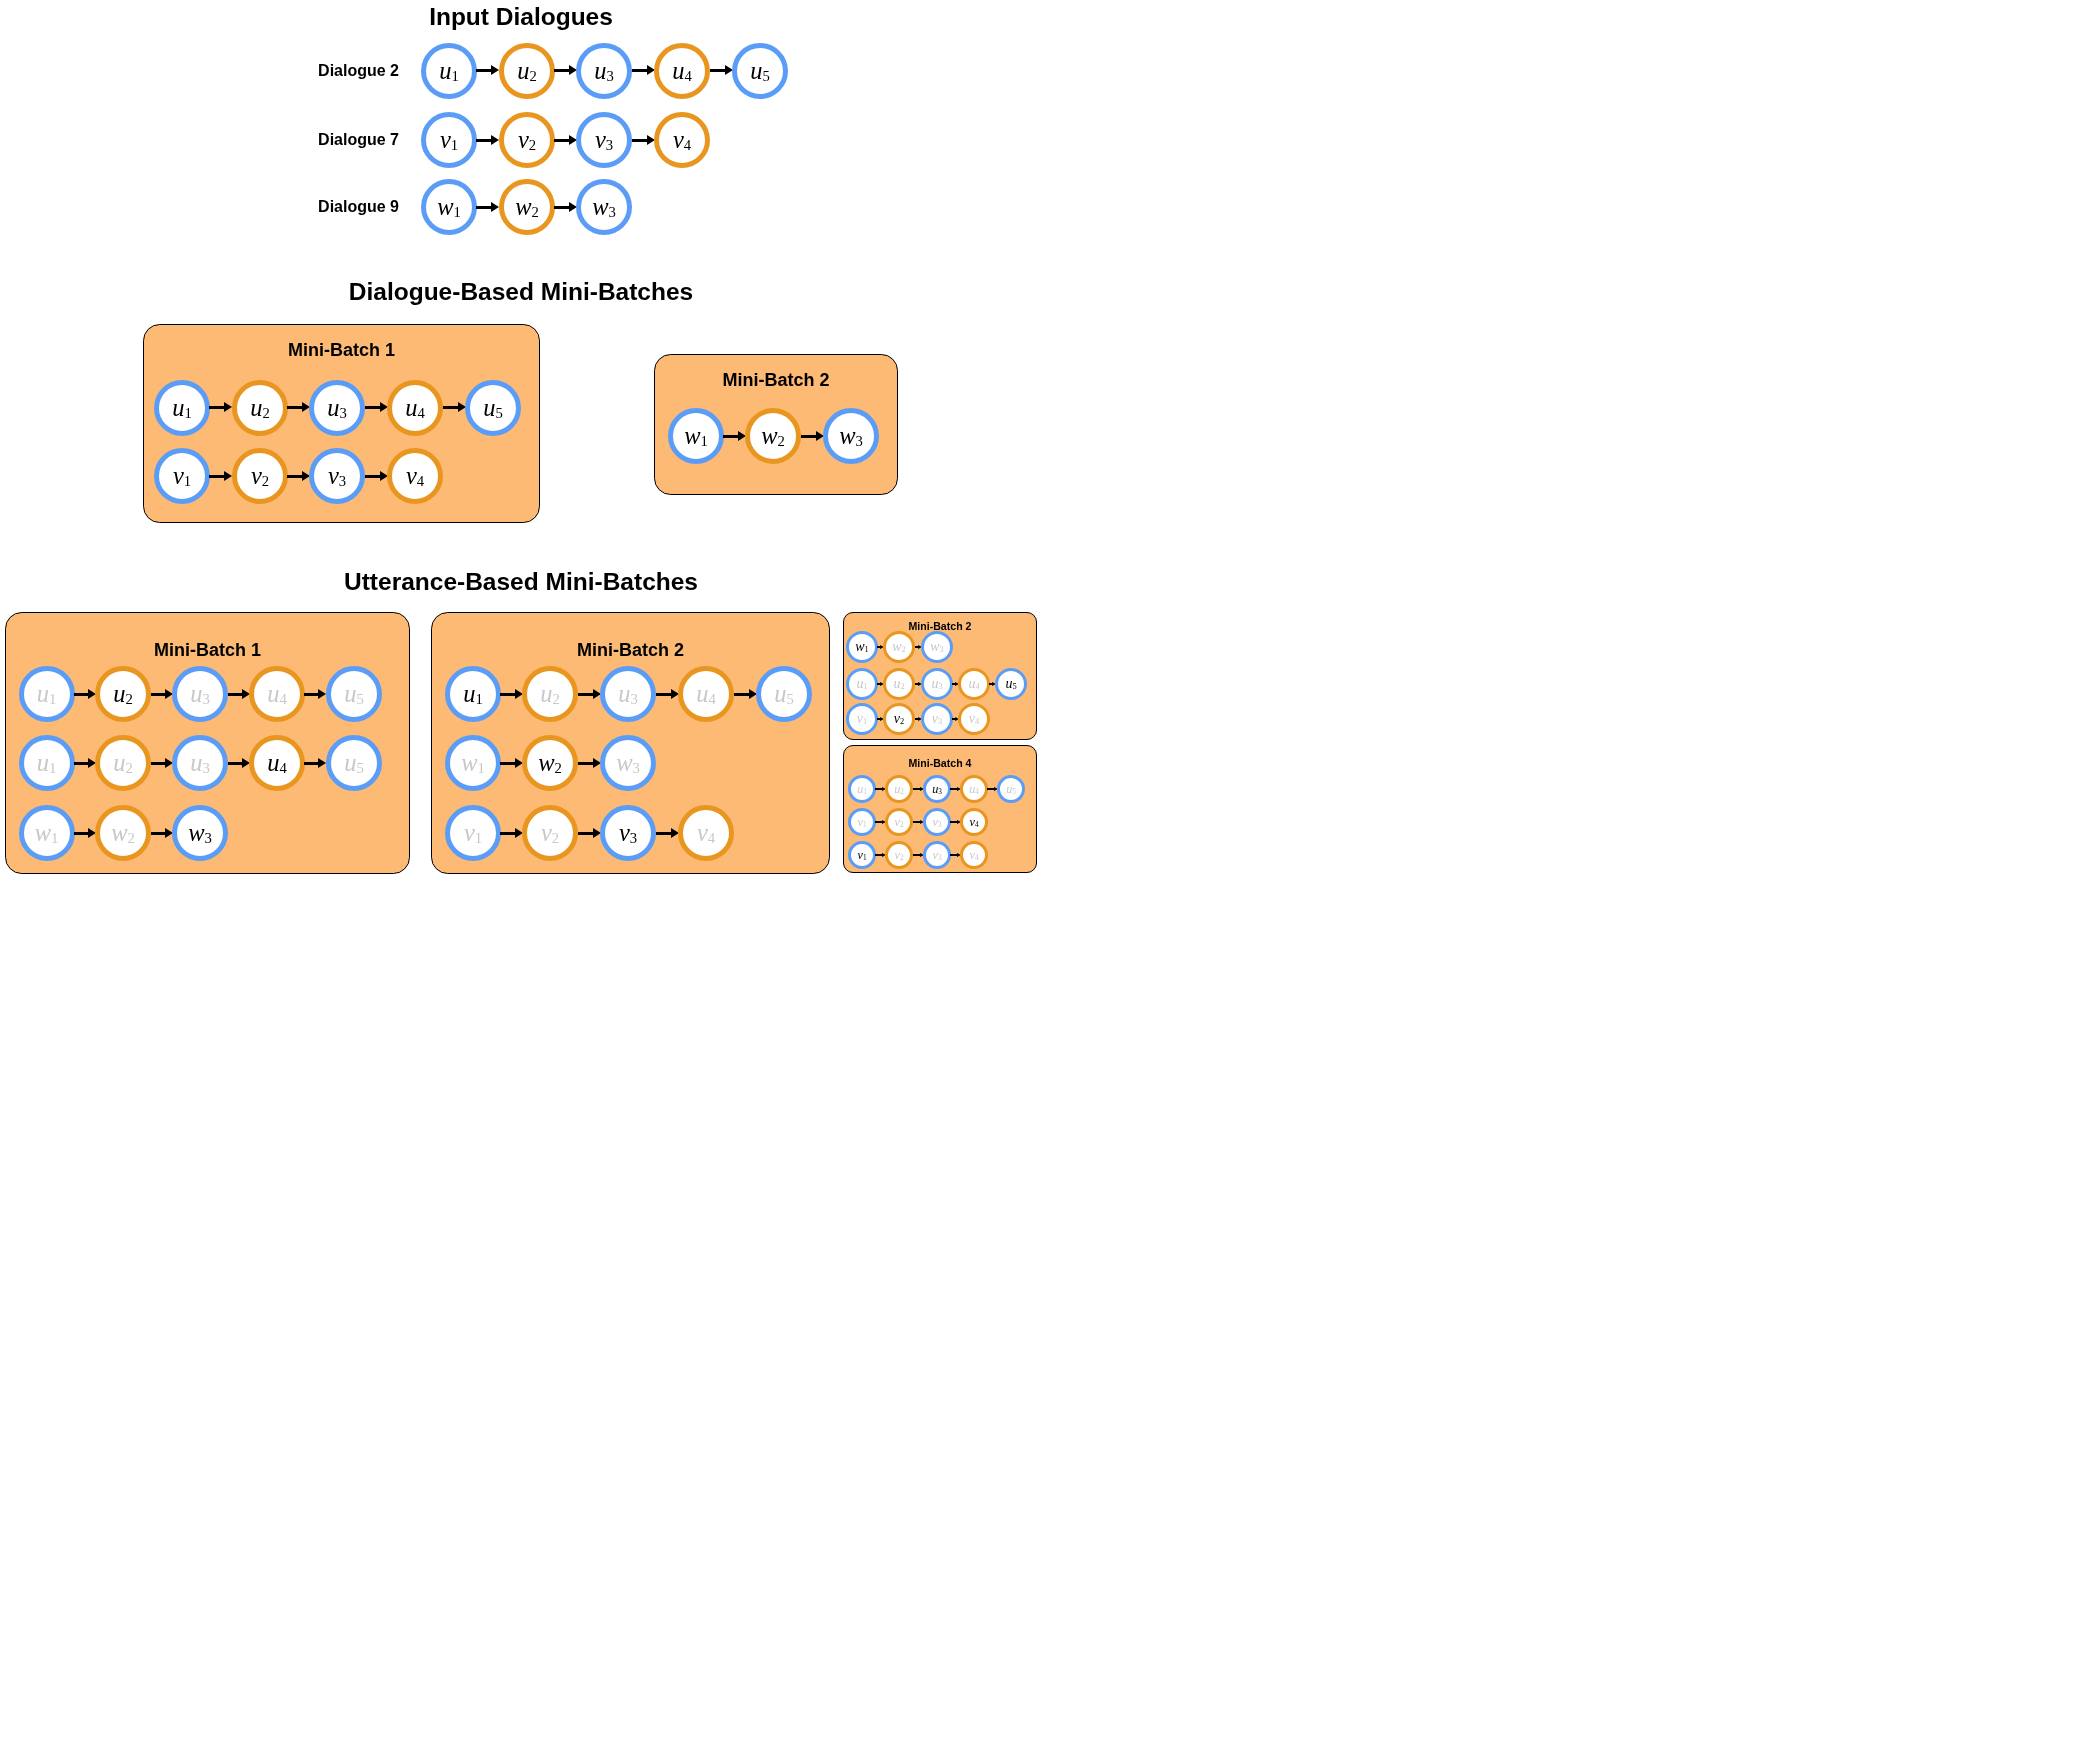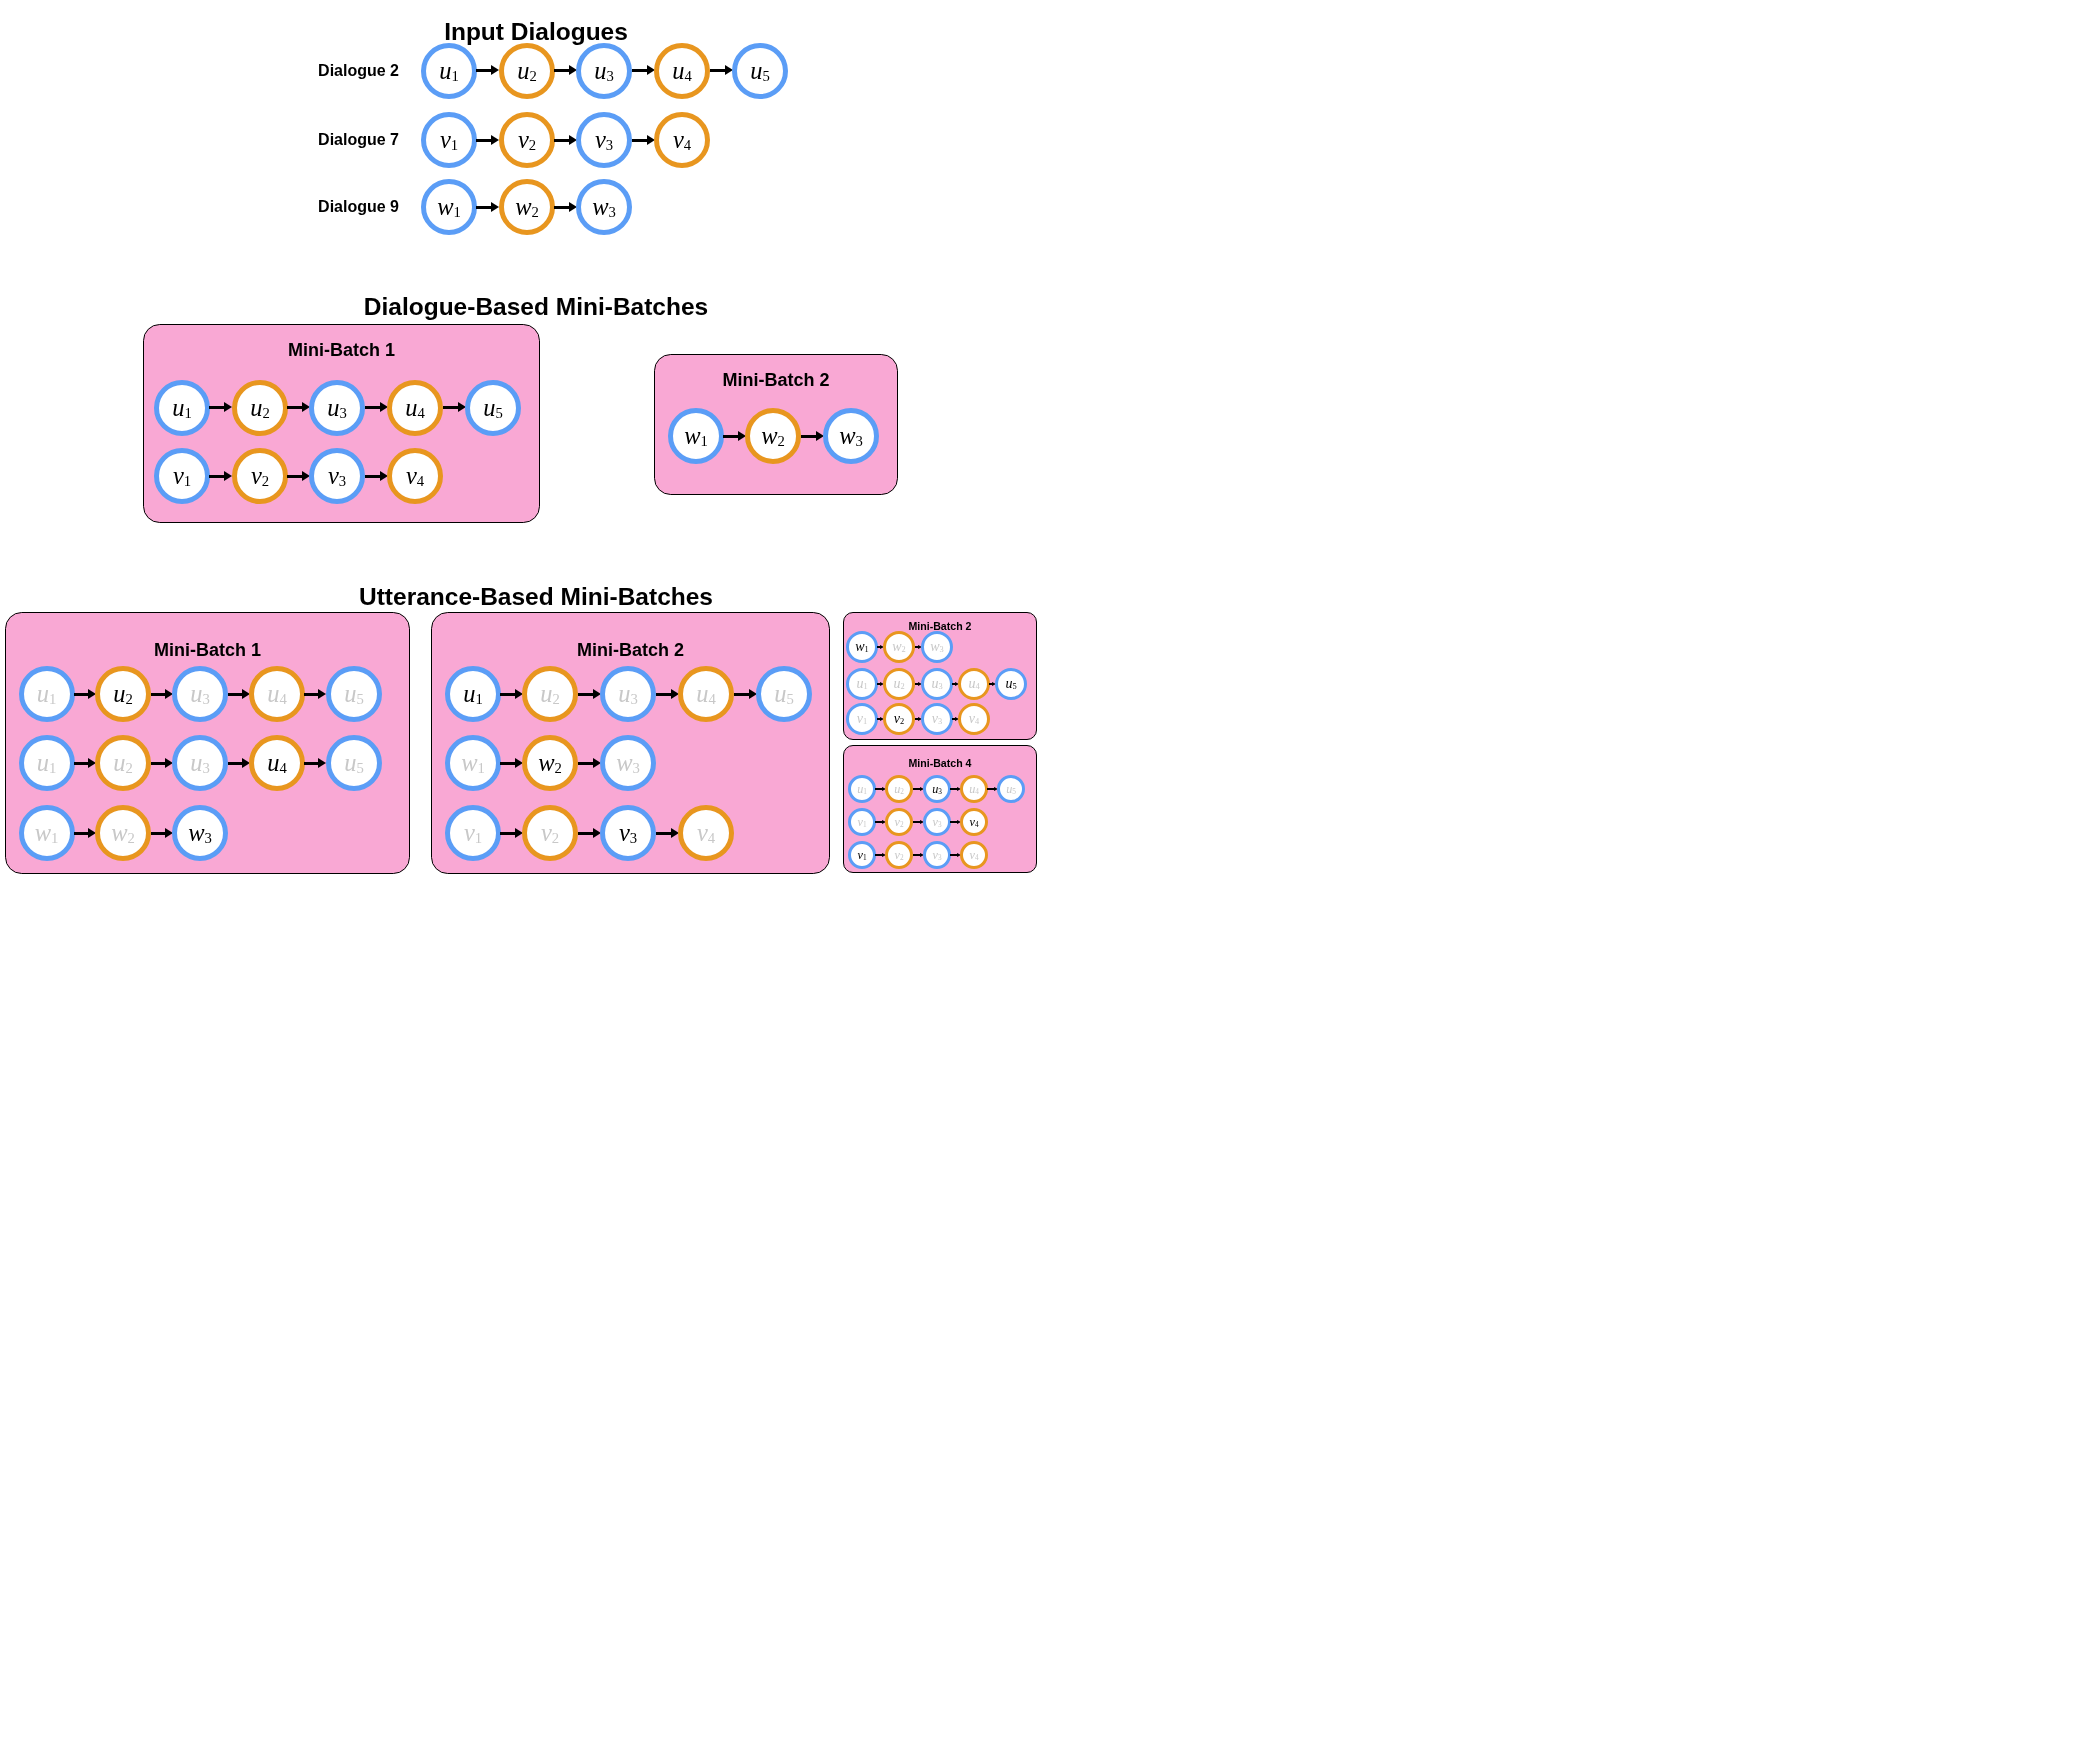--- a/index.html
+++ b/index.html
@@ -17,35 +17,35 @@
   }
   .sec-title {
     position: absolute;
     left: 0;
     width: 100%;
     text-align: center;
     font-size: 24.5px;
     font-weight: 700;
     color: #000000;
     letter-spacing: 0px;
-    margin: 17px;
+    margin: 2px;
   }
   .dlg-label {
     position: absolute;
     left: 234px;
     width: 165px;
     text-align: right;
     font-size: 16px;
     font-weight: 700;
     color: #000000;
     line-height: 22px;
   }
   .batch-box {
     position: absolute;
-    background: #f9a8d4;
+    background: #fdba74;
     border: 1.7px solid #000000;
     box-sizing: border-box;
   }
   .batch-box.big { border-radius: 16.7px; border-width: 1.7px; }
   .batch-box.small { border-radius: 10px; border-width: 1.4px; }
   .batch-title {
     text-align: center;
     font-weight: 700;
     color: #000000;
   }

